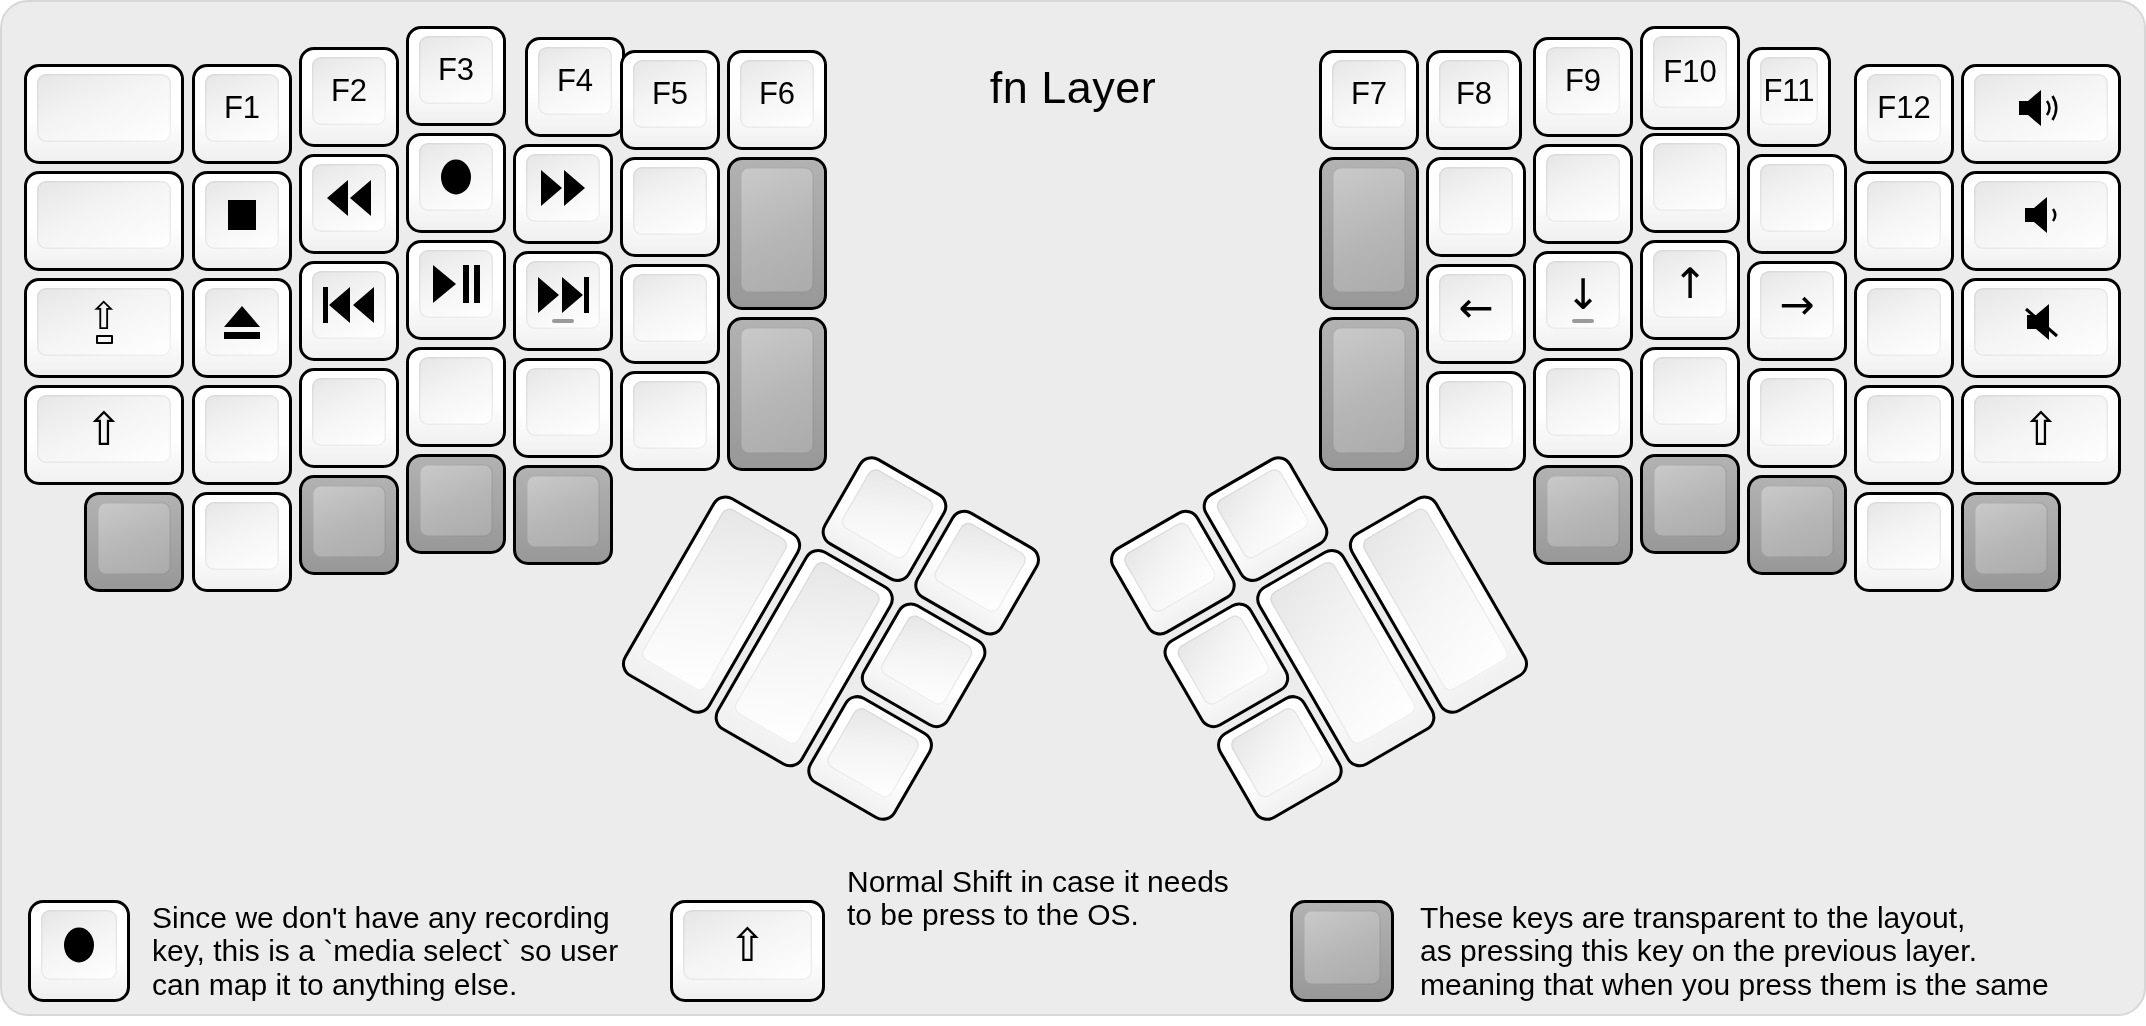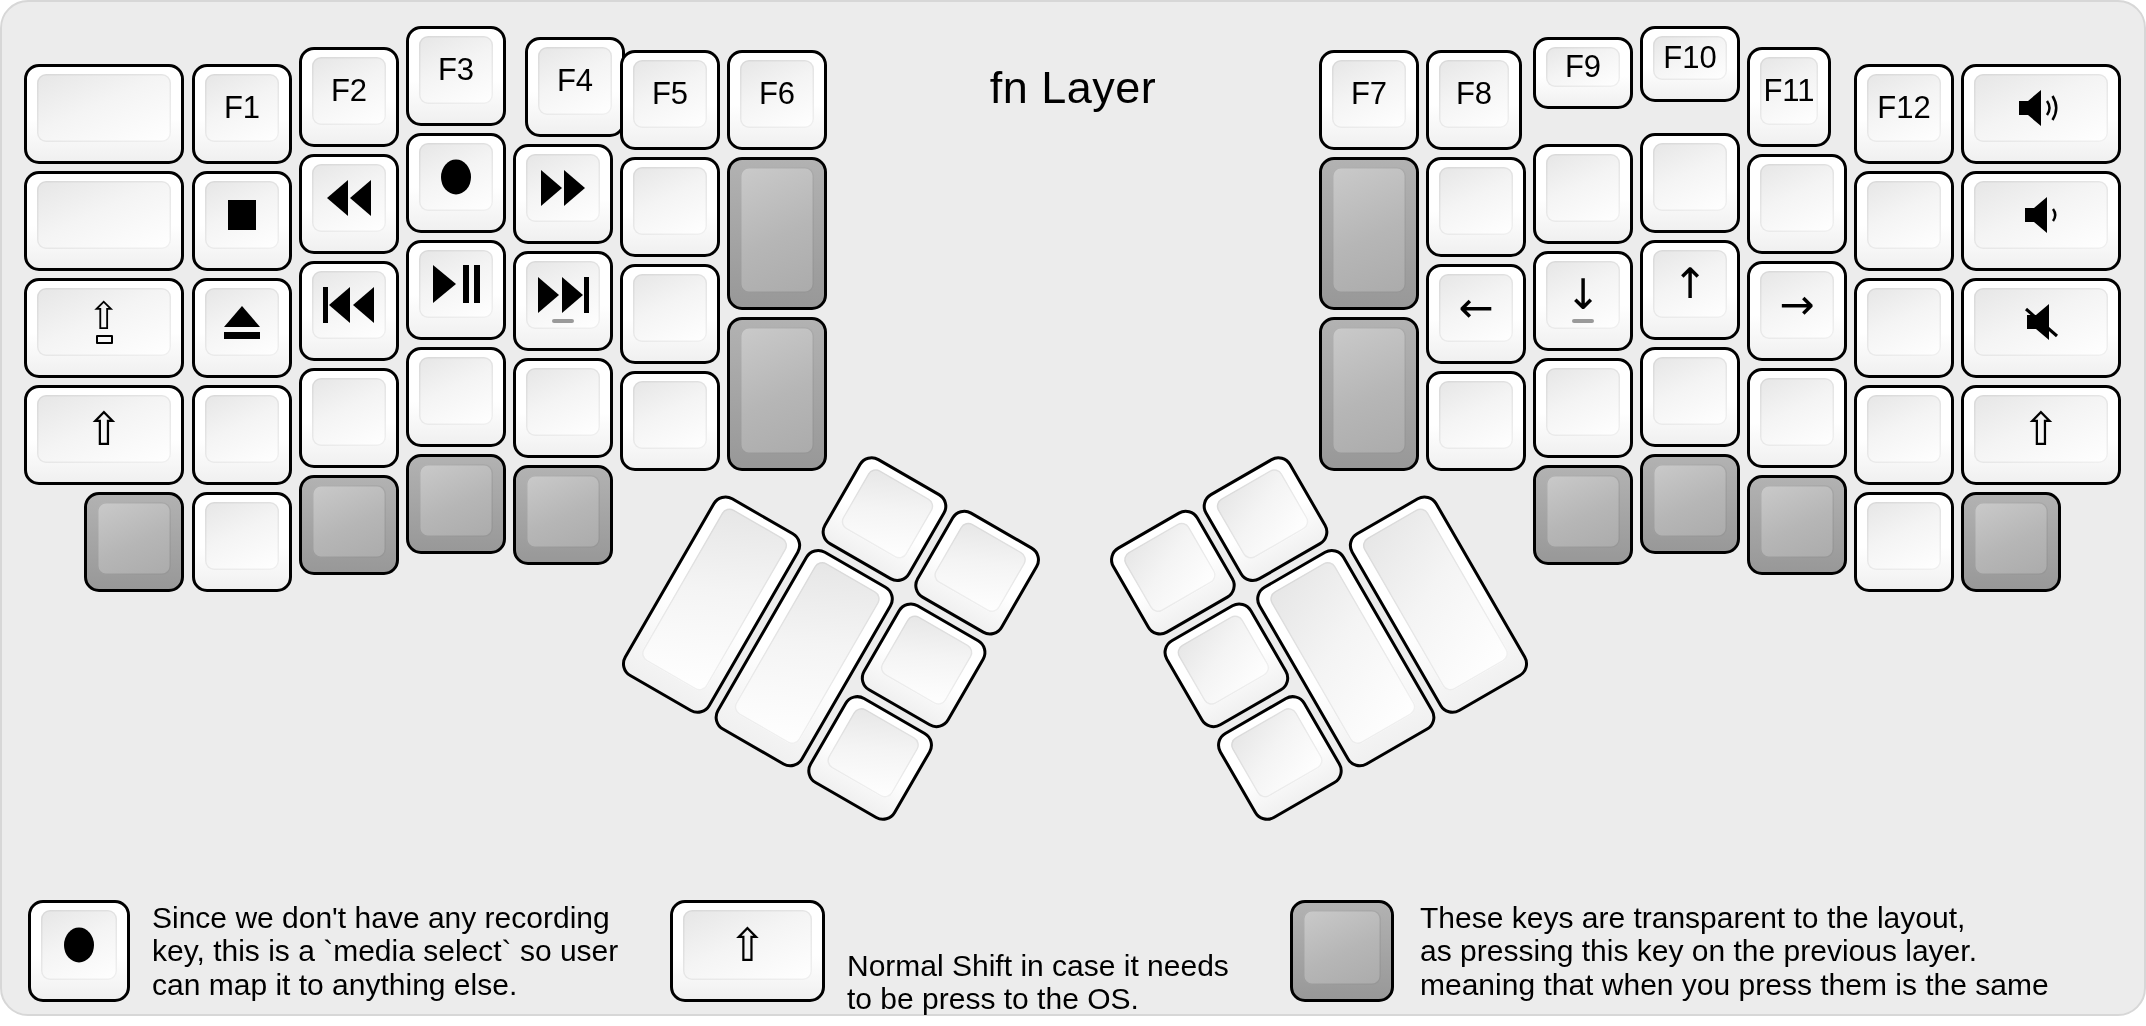--- a/index.html
+++ b/index.html
@@ -229,41 +229,41 @@
         <div class="keytop"></div>
       </div>
       <div class="key key--white" style="left: 1424px; top: 262px; width: 100px; height: 100px;">
         <div class="keytop">
           <span class="glyph-arrow">←</span>
         </div>
       </div>
       <div class="key key--white" style="left: 1424px; top: 369px; width: 100px; height: 100px;">
         <div class="keytop"></div>
       </div>
-      <div class="key key--white" style="left: 1531px; top: 35px; width: 100px; height: 72px;">
+      <div class="key key--white" style="left: 1531px; top: 35px; width: 100px; height: 100px;">
         <div class="keytop">
           <span class="glyph-f">F9</span>
         </div>
       </div>
       <div class="key key--white" style="left: 1531px; top: 142px; width: 100px; height: 100px;">
         <div class="keytop"></div>
       </div>
       <div class="key key--white" style="left: 1531px; top: 249px; width: 100px; height: 100px;">
         <div class="keytop">
           <span class="glyph-arrow">↓</span>
           <span class="homing"></span>
         </div>
       </div>
       <div class="key key--white" style="left: 1531px; top: 356px; width: 100px; height: 100px;">
         <div class="keytop"></div>
       </div>
       <div class="key key--grey" style="left: 1531px; top: 463px; width: 100px; height: 100px;">
         <div class="keytop"></div>
       </div>
-      <div class="key key--white" style="left: 1638px; top: 24px; width: 100px; height: 76px;">
+      <div class="key key--white" style="left: 1638px; top: 24px; width: 100px; height: 104px;">
         <div class="keytop">
           <span class="glyph-f">F10</span>
         </div>
       </div>
       <div class="key key--white" style="left: 1638px; top: 131px; width: 100px; height: 100px;">
         <div class="keytop"></div>
       </div>
       <div class="key key--white" style="left: 1638px; top: 238px; width: 100px; height: 100px;">
         <div class="keytop">
           <span class="glyph-arrow">↑</span>
@@ -402,19 +402,19 @@
             </svg>
           </span>
         </div>
       </div>
       <div class="legend-text" style="left: 150px; top: 898.9px;"><div>Since we don't have any recording</div><div>key, this is a `media select` so user</div><div>can map it to anything else.</div></div>
       <div class="key key--white" style="left: 668px; top: 898px; width: 155px; height: 102px;">
         <div class="keytop">
           <span class="glyph-shift">⇧</span>
         </div>
       </div>
-      <div class="legend-text" style="left: 845px; top: 947px;"><div>Normal Shift in case it needs</div><div>to be press to the OS.</div></div>
+      <div class="legend-text" style="left: 845px; top: 863px;"><div>Normal Shift in case it needs</div><div>to be press to the OS.</div></div>
       <div class="key key--grey" style="left: 1288px; top: 898px; width: 104px; height: 102px;">
         <div class="keytop"></div>
       </div>
       <div class="legend-text" style="left: 1418px; top: 898.9px;"><div>These keys are transparent to the layout,</div><div>as pressing this key on the previous layer.</div><div>meaning that when you press them is the same</div></div>
     </div>
 </div>
 
 </body></html>

